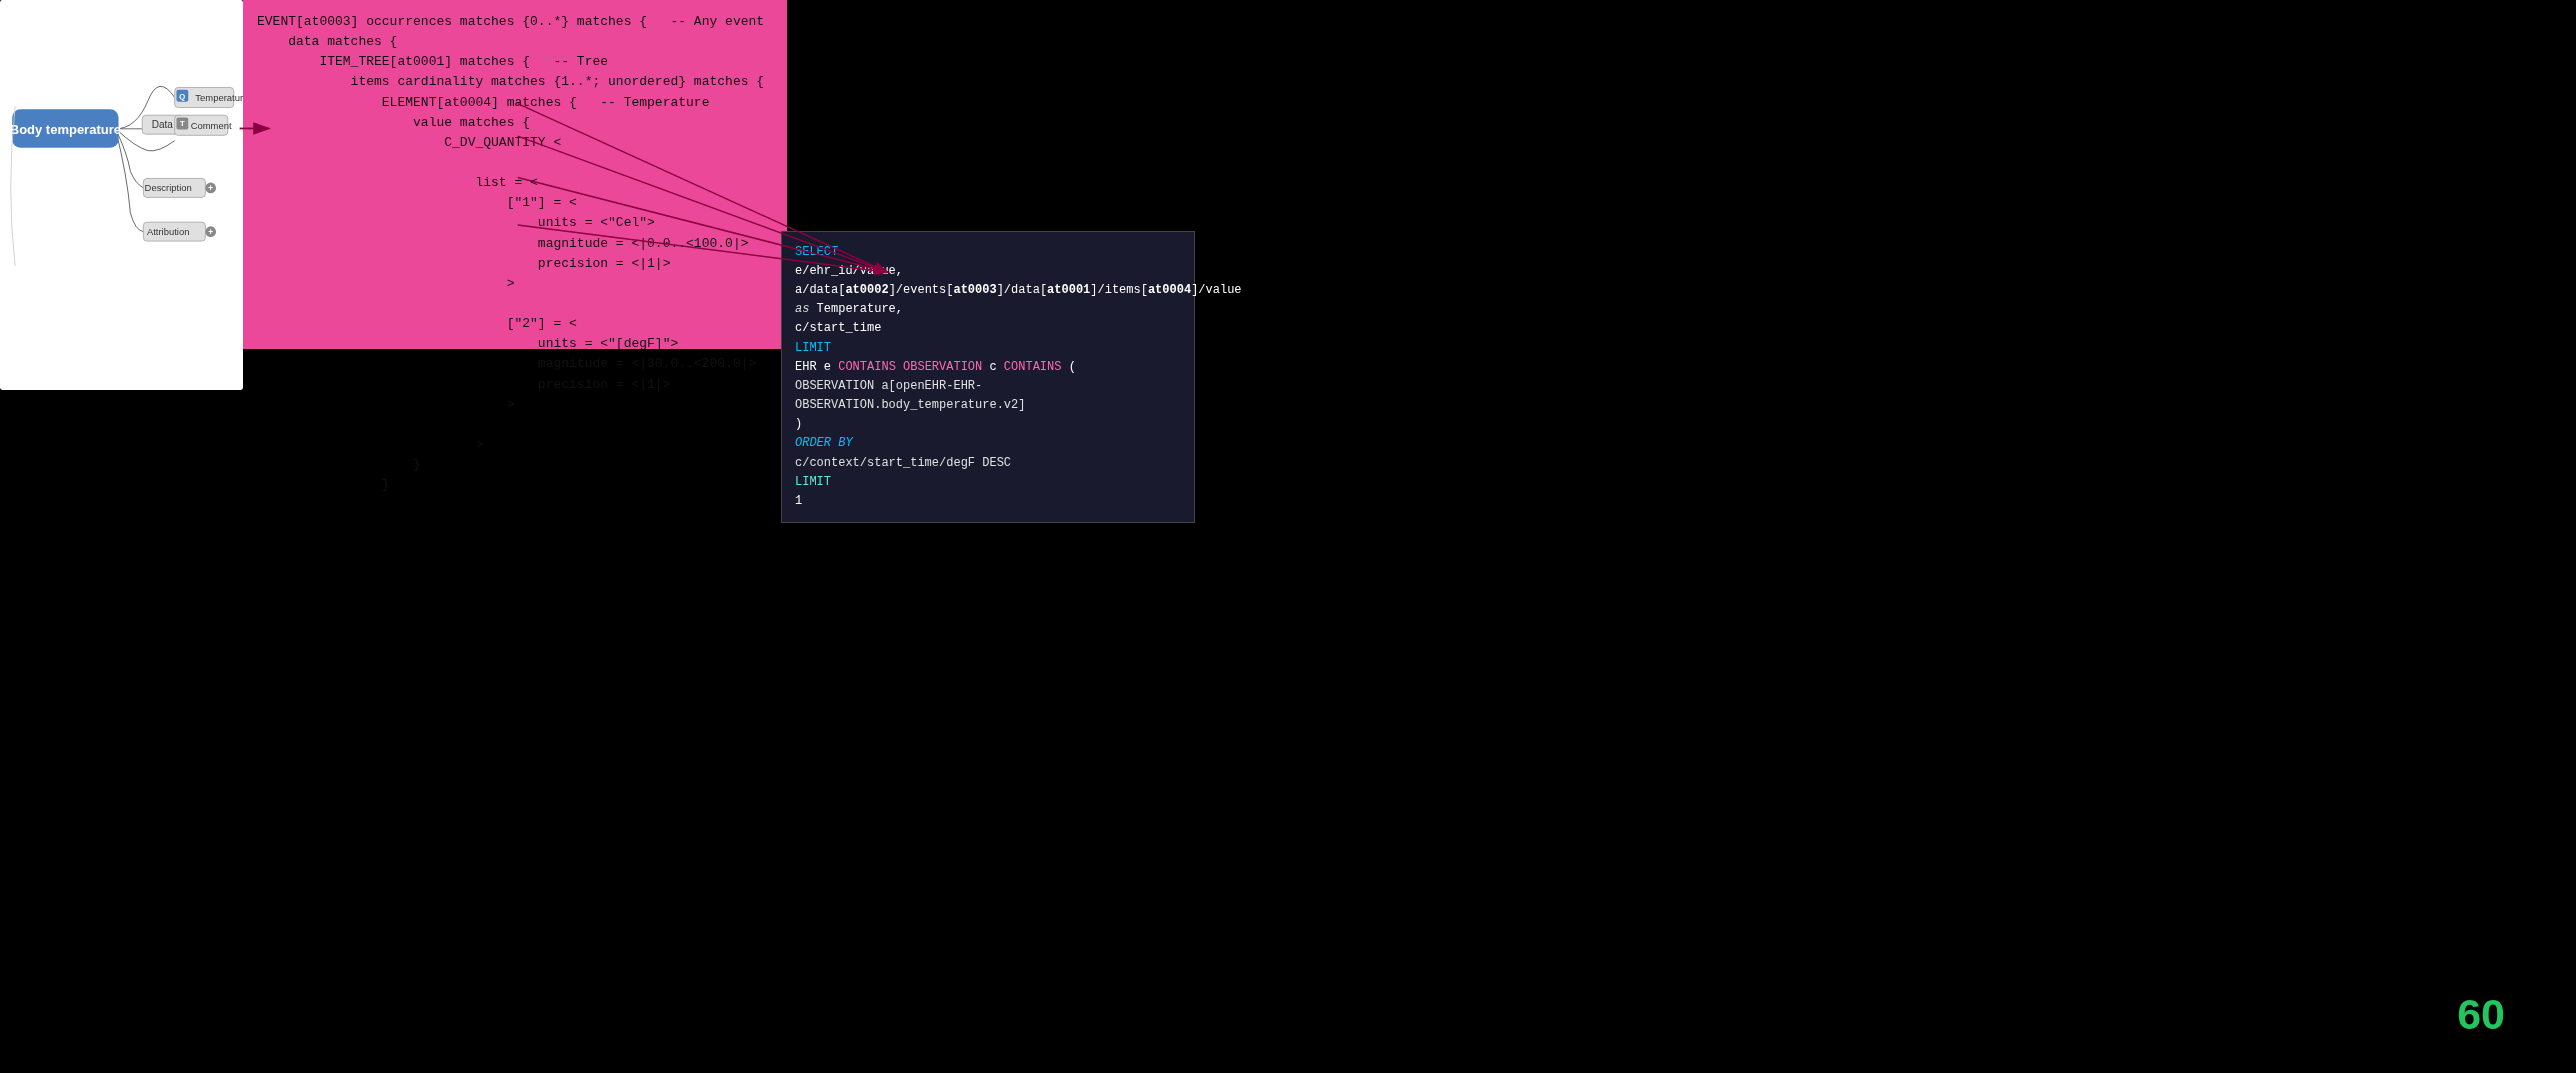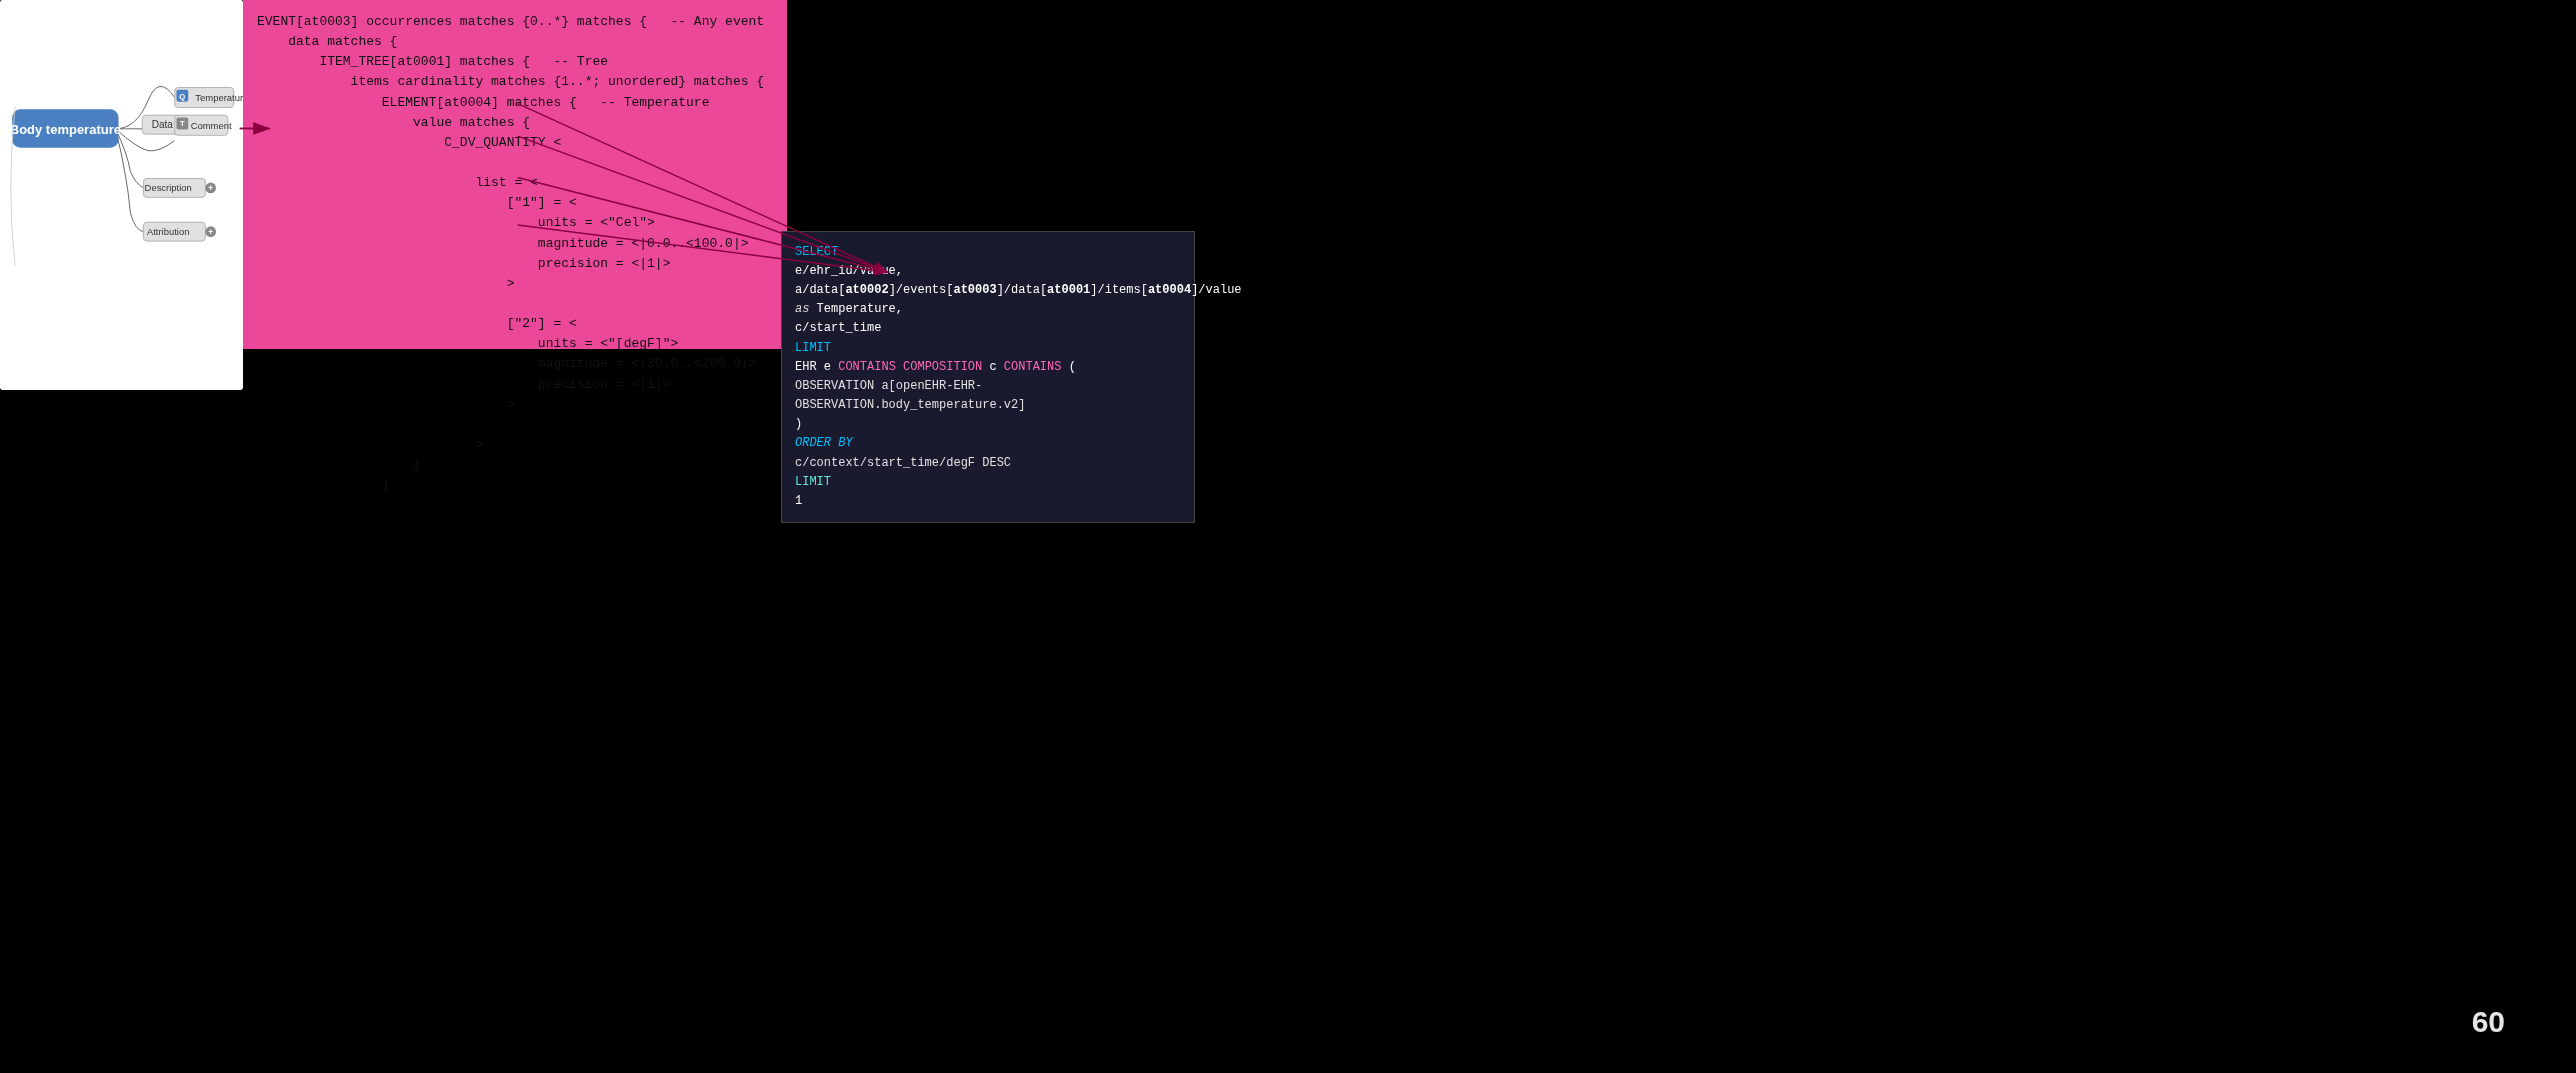--- a/index.html
+++ b/index.html
@@ -92,22 +92,22 @@
       width: 100%;
       height: 100%;
       pointer-events: none;
     }
 
     
     .slide-number {
       position: absolute;
       bottom: 35px;
       right: 71px;
-      color: #e5e5e5;
-      font-size: 30px;
+      color: #22c55e;
+      font-size: 43px;
       font-weight: bold;
       font-family: Arial, sans-serif;
     }
     .connector-line {
       stroke: #555;
       stroke-width: 1.5;
       fill: none;
     }
   </style>
 </head>
@@ -197,21 +197,21 @@
     <div style="color:#fff;">
       <span>    a/data[</span><span class="sql-at-code" style="font-weight:bold;">at0002</span><span>]/events[</span><span class="sql-at-code" style="font-weight:bold;">at0003</span><span>]/data[</span><span class="sql-at-code" style="font-weight:bold;">at0001</span><span>]/items[</span><span class="sql-at-code" style="font-weight:bold;">at0004</span><span>]/value </span><span style="font-style:italic;color:#ddd;">as</span><span> Temperature,</span>
     </div>
     <div>
       <span class="sql-normal">    c/start_time</span>
     </div>
     <div>
       <span class="sql-keyword">LIMIT</span>
     </div>
     <div style="color:#fff;">
-      <span>    EHR e </span><span class="sql-contains">CONTAINS</span><span> </span><span class="sql-composition">COMPOSITION</span><span> c </span><span class="sql-contains">CONTAINS</span><span> (</span>
+      <span>    EHR e </span><span class="sql-contains">CONTAINS</span><span> </span><span class="sql-composition">OBSERVATION</span><span> c </span><span class="sql-contains">CONTAINS</span><span> (</span>
     </div>
     <div>
       <span style="color:#e0e0e0;">        OBSERVATION a[openEHR-EHR-OBSERVATION.body_temperature.v2]</span>
     </div>
     <div>
       <span class="sql-normal">    )</span>
     </div>
     <div>
       <span class="sql-order">ORDER BY</span>
     </div>

